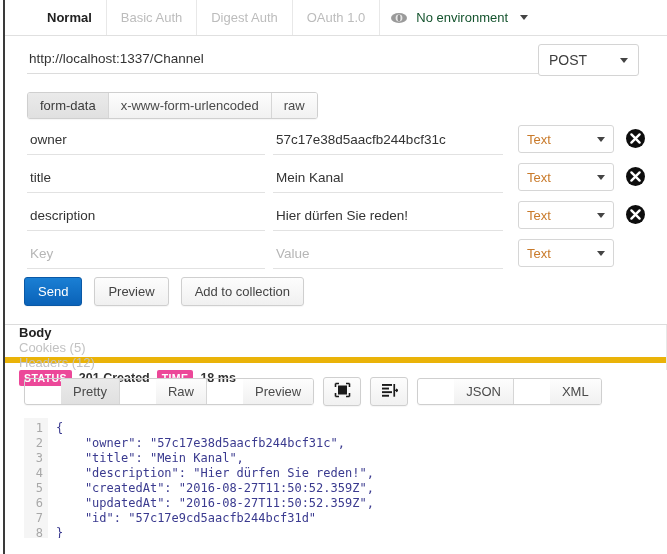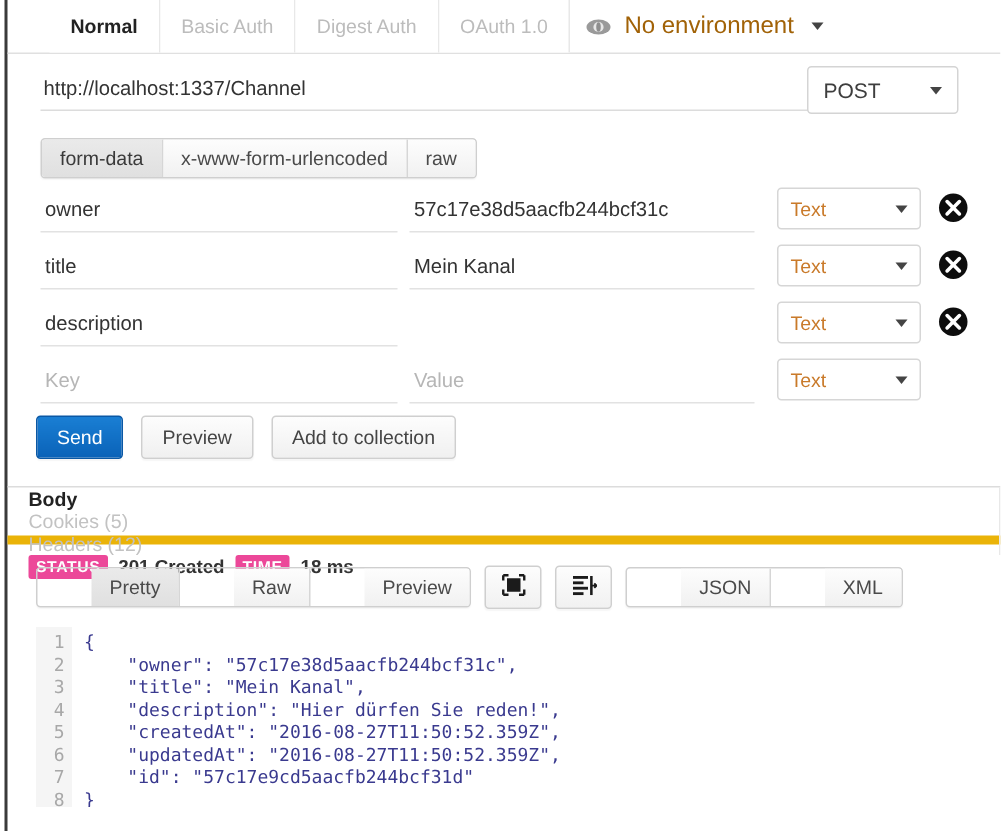--- a/index.html
+++ b/index.html
@@ -71,22 +71,22 @@
   }
   .eye-icon {
     width: 18px;
     height: 12px;
     display: inline-block;
     position: relative;
     cursor: pointer;
   }
   .eye-icon svg { display:block; }
   .env-label {
-    color: #a16207;
-    font-size: 16px;
+    color: #14532d;
+    font-size: 13px;
     cursor: pointer;
   }
   .caret-down {
     display: inline-block;
     width: 0; height: 0;
     border-left: 4px solid transparent;
     border-right: 4px solid transparent;
     border-top: 5px solid #444;
     margin-left: 4px;
     vertical-align: middle;
@@ -456,20 +456,21 @@
       <span class="kv-del">
         <svg width="21" height="21" viewBox="0 0 21 21">
           <circle cx="10.5" cy="10.5" r="9.5" fill="#0d0d0d"></circle>
           <path d="M6.4 6.4 L14.6 14.6 M14.6 6.4 L6.4 14.6" stroke="#ffffff" stroke-width="2.4" stroke-linecap="round"></path>
         </svg>
       </span>
     </div>
 
     <div class="kv-row">
       <input class="kv-key" type="text" value="description" style="">
+      <input class="kv-val" type="text" value="Hier dürfen Sie reden!" style="">
       <div class="kv-type">
         <span>Text</span>
         <span class="sel-caret"></span>
       </div>
       <span class="kv-del">
         <svg width="21" height="21" viewBox="0 0 21 21">
           <circle cx="10.5" cy="10.5" r="9.5" fill="#0d0d0d"></circle>
           <path d="M6.4 6.4 L14.6 14.6 M14.6 6.4 L6.4 14.6" stroke="#ffffff" stroke-width="2.4" stroke-linecap="round"></path>
         </svg>
       </span>

